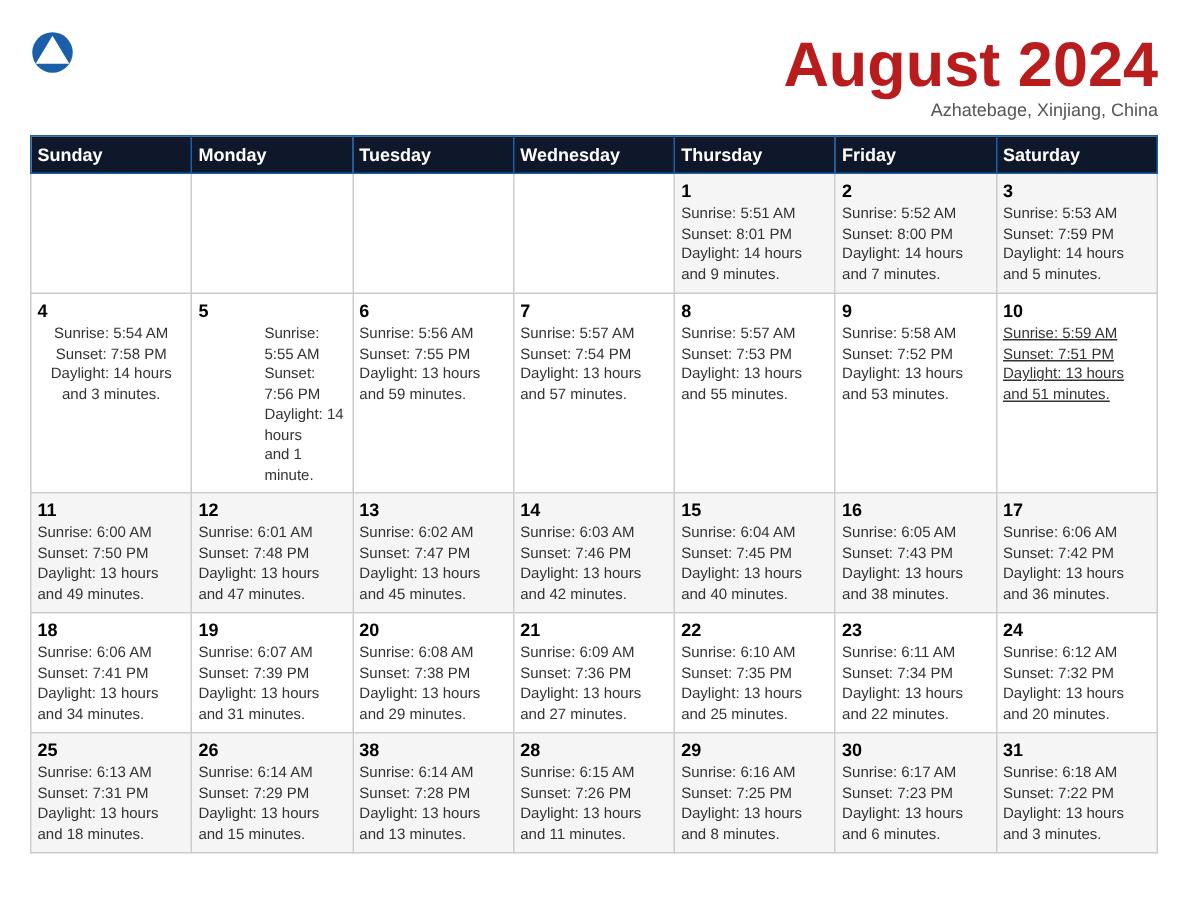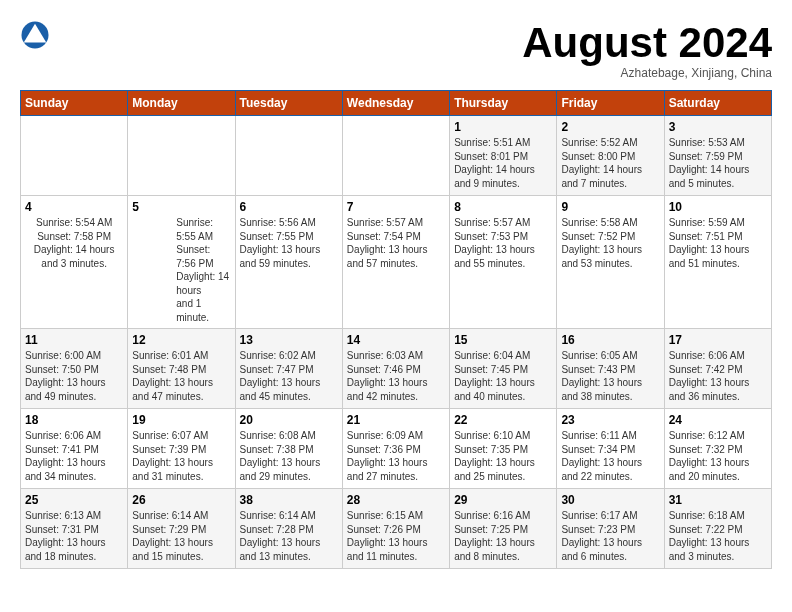--- a/index.html
+++ b/index.html
@@ -33,34 +33,34 @@
       width: 30px;
       height: 30px;
       margin-right: 4px;
     }
     .title-block {
       text-align: right;
     }
     .month-title {
       font-size: 42px;
       font-weight: bold;
-      color: #000000;
+      color: #b91c1c;
       line-height: 1.1;
     }
     .location {
       font-size: 12px;
       color: #555;
     }
     table {
       width: 100%;
       border-collapse: collapse;
       font-size: 10.5px;
     }
     thead tr th {
-      background-color: #c2410c;
+      background-color: #0f172a;
       color: #fff;
       padding: 5px 4px;
       text-align: left;
       font-size: 12px;
       font-weight: bold;
       border: 1px solid #1a5fa8;
     }
     tbody tr td {
       border: 1px solid #ccc;
       vertical-align: top;
@@ -181,21 +181,21 @@
         </td>
         <td>
           <span class="day-number">9</span>
           <div class="day-info" style="white-space: pre-line;">Sunrise: 5:58 AM
 Sunset: 7:52 PM
 Daylight: 13 hours
 and 53 minutes.</div>
         </td>
         <td>
           <span class="day-number">10</span>
-          <div class="day-info" style="white-space: pre-line;">Sunrise: 5:59 AM
+          <div class="day-info" style="white-space: pre-line; text-decoration: underline;">Sunrise: 5:59 AM
 Sunset: 7:51 PM
 Daylight: 13 hours
 and 51 minutes.</div>
         </td>
       </tr>
       <tr>
         <td>
           <span class="day-number">11</span>
           <div class="day-info" style="white-space: pre-line;">Sunrise: 6:00 AM
 Sunset: 7:50 PM

